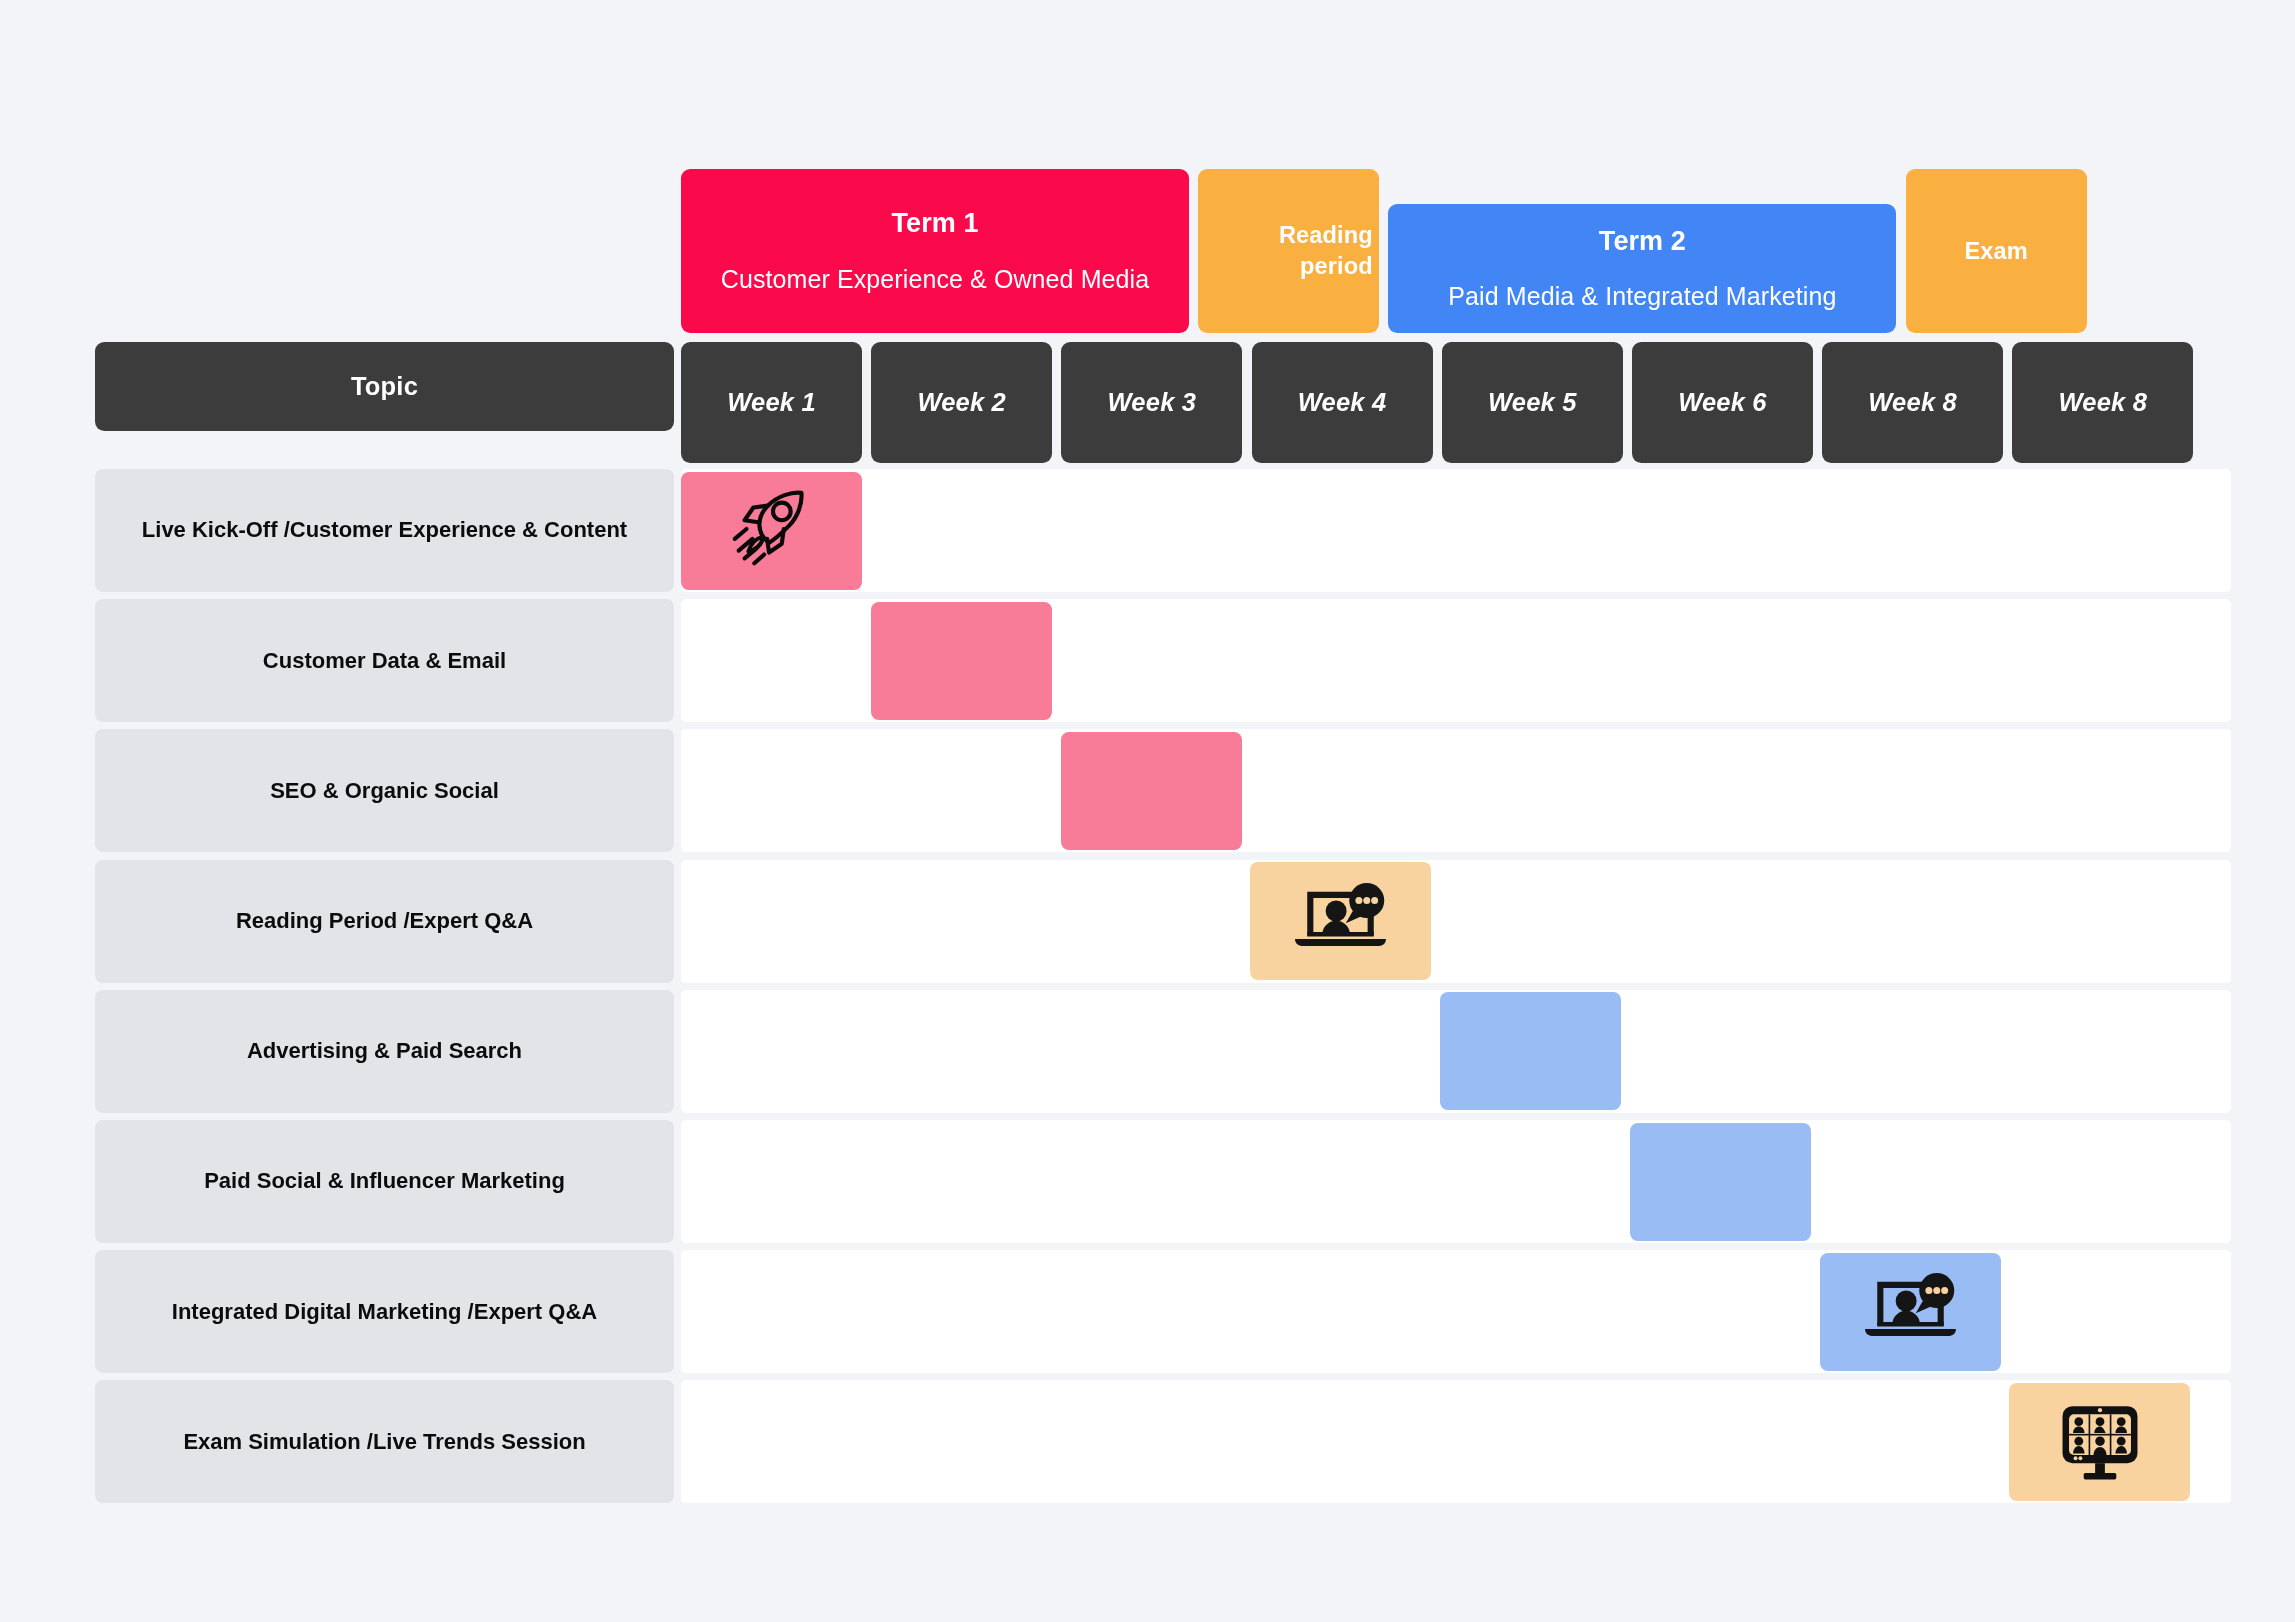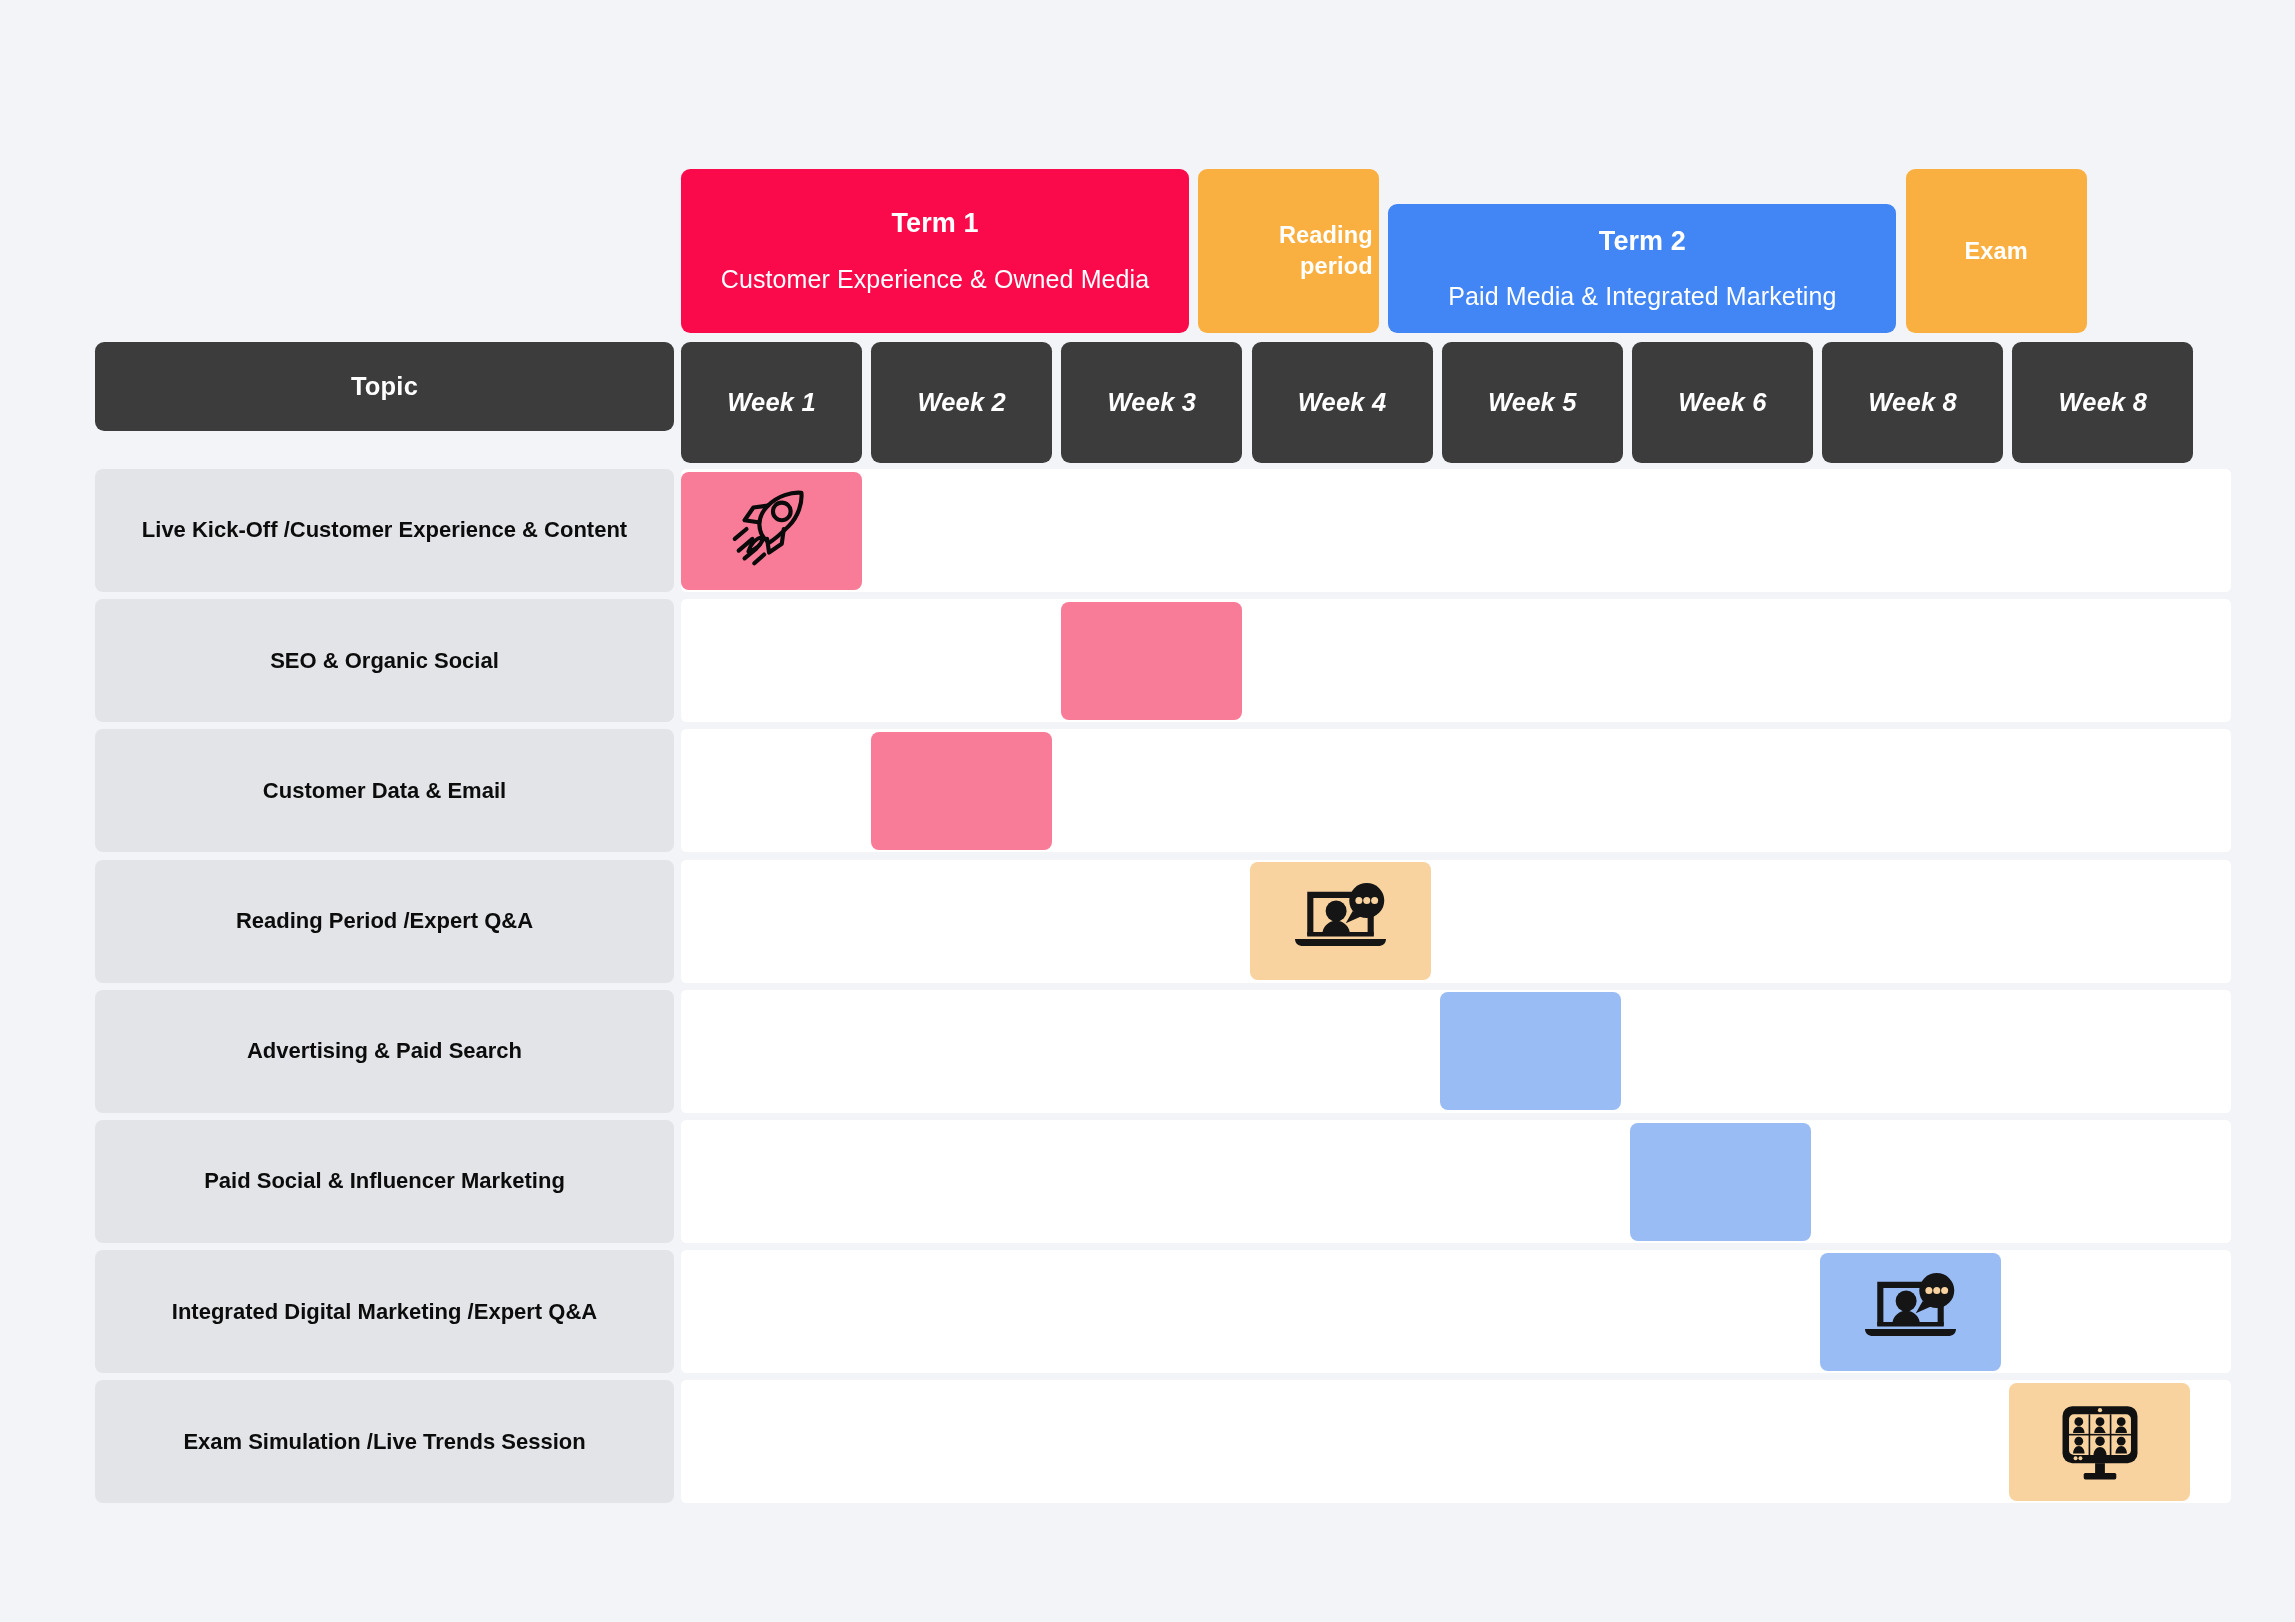--- a/index.html
+++ b/index.html
@@ -221,32 +221,32 @@
                 <path d="M30 58 L16 70"></path>
       <path d="M34 68 L22 78"></path>
                 <path d="M42 74 L32 83"></path>
     </svg>
             </span>
           </div>
         </div>
       </div>
       <div class="grid-row">
         <div class="topic-cell">
+          <div>Customer Data &amp; Email</div>
+        </div>
+        <div class="track" style="background: rgb(255, 255, 255);">
+          <div class="bar col2" style="background: rgb(248, 123, 151);"></div>
+        </div>
+      </div>
+      <div class="grid-row">
+        <div class="topic-cell">
           <div>SEO &amp; Organic Social</div>
         </div>
         <div class="track" style="background: rgb(255, 255, 255);">
           <div class="bar col3" style="background: rgb(248, 123, 151);"></div>
-        </div>
-      </div>
-      <div class="grid-row">
-        <div class="topic-cell">
-          <div>Customer Data &amp; Email</div>
-        </div>
-        <div class="track" style="background: rgb(255, 255, 255);">
-          <div class="bar col2" style="background: rgb(248, 123, 151);"></div>
         </div>
       </div>
       <div class="grid-row">
         <div class="topic-cell">
           <div>Reading Period /</div>
           <div>Expert Q&amp;A</div>
         </div>
         <div class="track" style="background: rgb(255, 255, 255);">
           <div class="bar col4" style="background: rgb(248, 211, 160);">
             <span>

